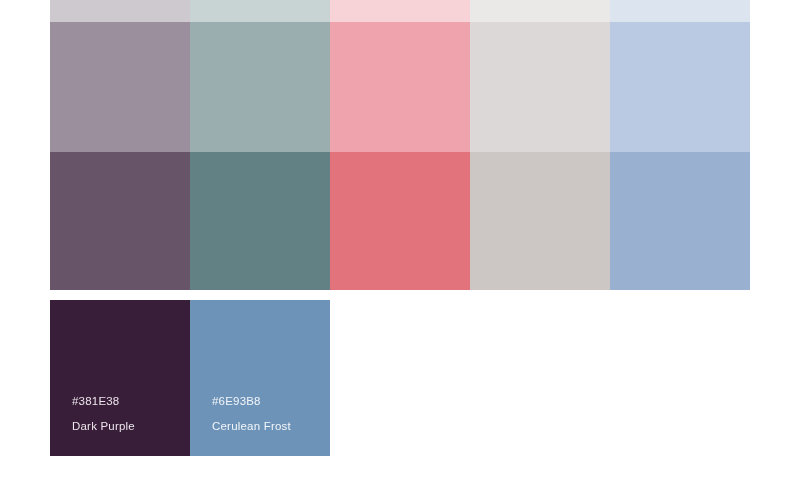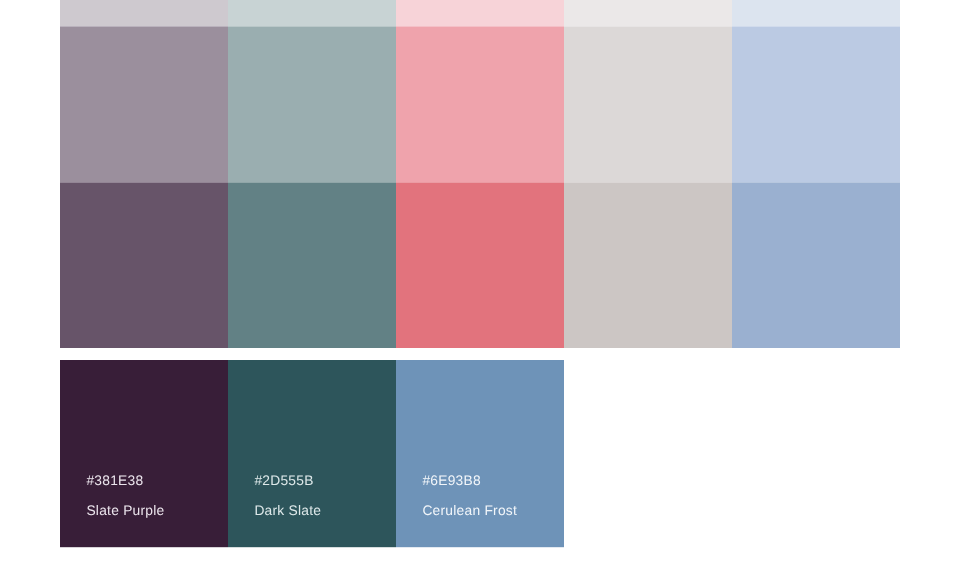--- a/index.html
+++ b/index.html
@@ -107,30 +107,24 @@
       <div class="tint-cell" style="background-color: rgb(154, 176, 208);"></div>
     </div>
 
   </div>
 
   <div id="base-block">
 
     <div class="base-cell" style="background-color: rgb(56, 30, 56);">
       <div class="base-label" style="color: rgb(235, 228, 236);">
         <span class="swatch-hex">#381E38</span>
-        <span class="swatch-name">Slate Purple</span>
+        <span class="swatch-name">Dark Purple</span>
       </div>
     </div>
 
-    <div class="base-cell" style="background-color: rgb(45, 85, 91);">
-      <div class="base-label" style="color: rgb(221, 232, 233);">
-        <span class="swatch-hex">#2D555B</span>
-        <span class="swatch-name">Dark Slate</span>
-      </div>
-    </div>
 
 
 
     <div class="base-cell" style="background-color: rgb(110, 147, 184);">
       <div class="base-label" style="color: rgb(242, 246, 250);">
         <span class="swatch-hex">#6E93B8</span>
         <span class="swatch-name">Cerulean Frost</span>
       </div>
     </div>
 

